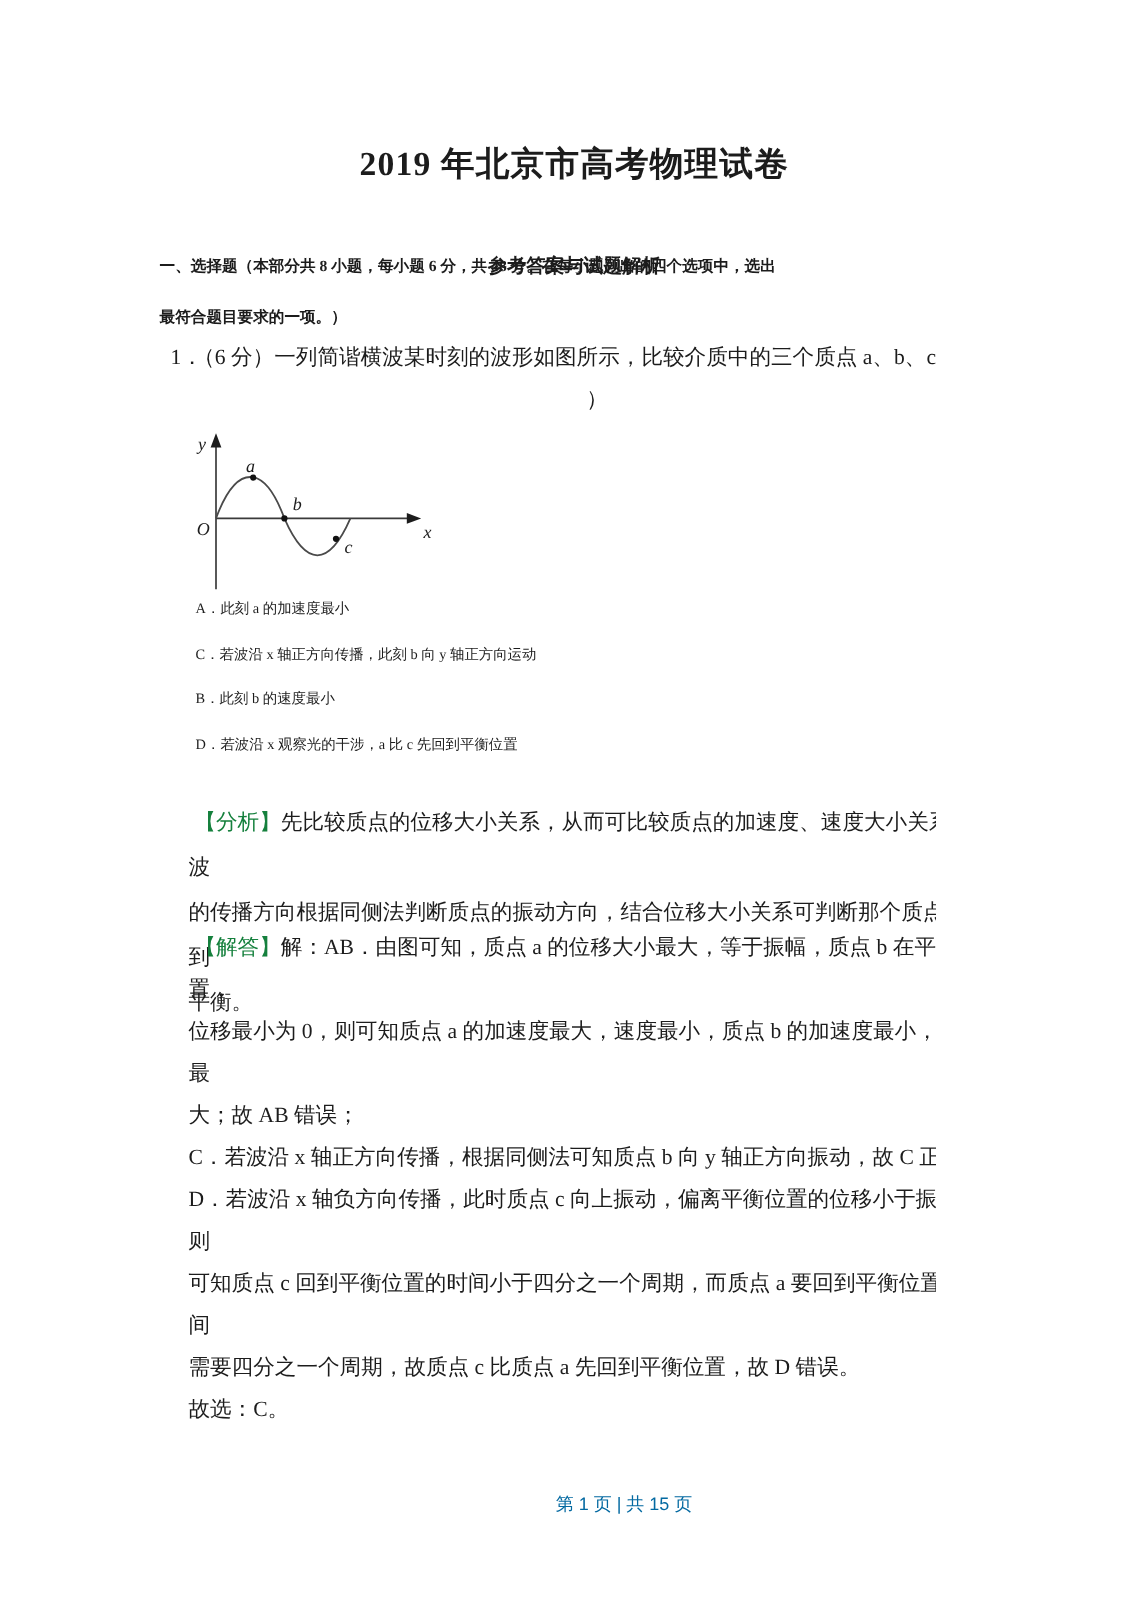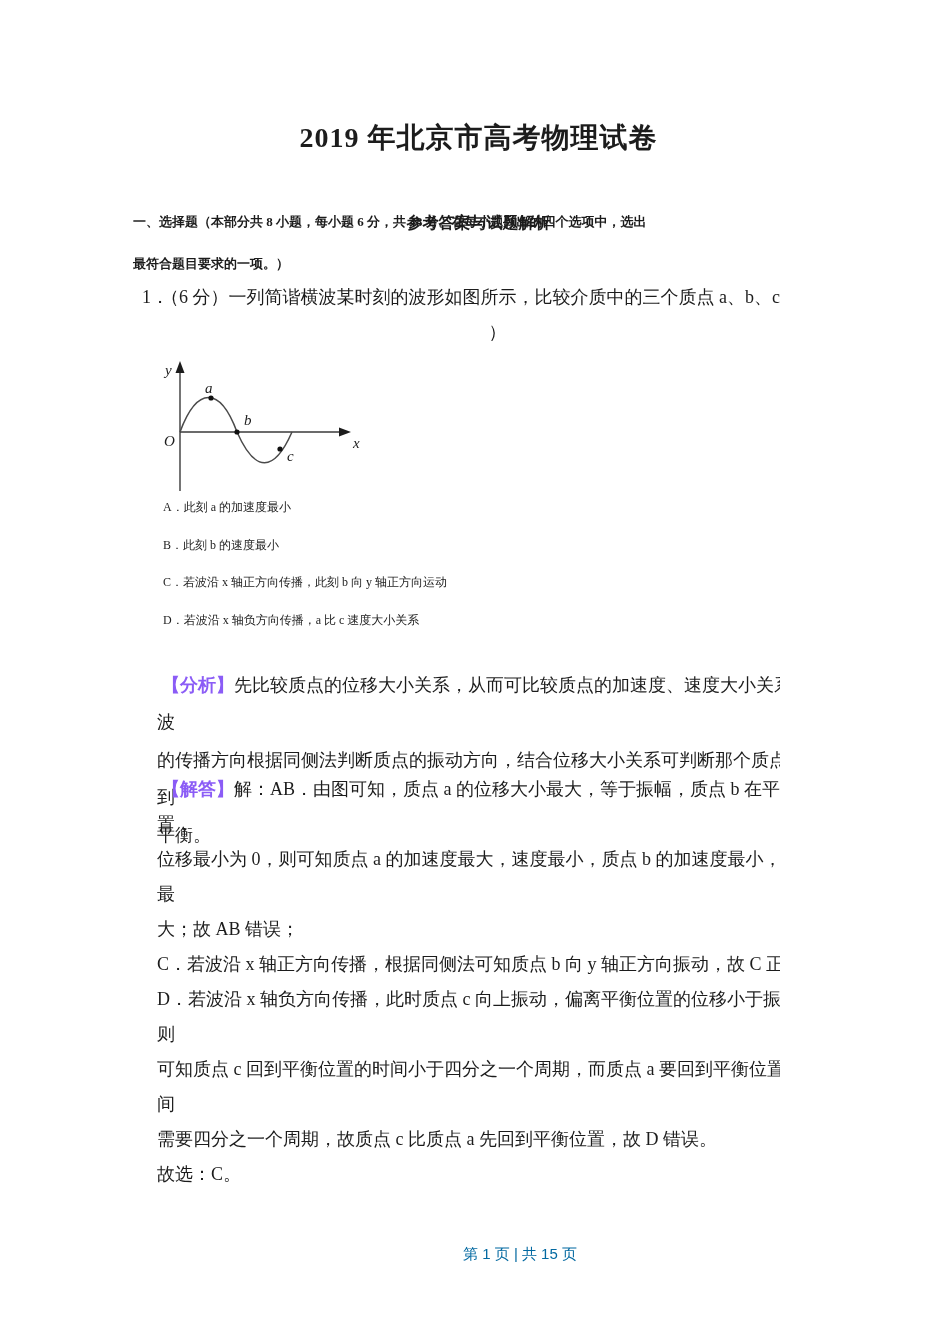--- a/index.html
+++ b/index.html
@@ -43,21 +43,21 @@
     font-size:12px;line-height:37.5px;
   }
   .para{
     left:157px;width:672px;
     font-size:18px;
     white-space:pre-line;
   }
   .analysis{top:629px;line-height:37.5px;}
   .solution{top:737px;line-height:35px;}
   .comment{top:1026px;line-height:37px;}
-  .tag{color:#8b5cf6;margin-left:5px;font-weight:bold;}
+  .tag{color:#15803d;margin-left:5px;}
   .footer{
     top:1244px;left:0;width:950px;
     text-align:center;
     font-family:"Liberation Sans","DejaVu Sans",sans-serif;
     font-size:15px;color:#0369a1;line-height:20px;padding-left:45px;
   }
   .axis-label{
     font-family:"Liberation Serif","DejaVu Serif",serif;
     font-style:italic;font-size:15px;fill:#1c1c1c;
   }
@@ -98,23 +98,23 @@
       <text x="191" y="92" class="axis-label">x</text>
       <text x="2" y="90" class="axis-label">O</text>
       <text x="43" y="37" class="axis-label">a</text>
       <text x="82" y="69" class="axis-label">b</text>
       <text x="125" y="105" class="axis-label">c</text>
     </svg>
   </div>
 
   <div class="abs options">
     <div>A．此刻 a 的加速度最小</div>
+    <div>C．若波沿 x 轴正方向传播，此刻 b 向 y 轴正方向运动</div>
     <div>B．此刻 b 的速度最小</div>
-    <div>C．若波沿 x 轴正方向传播，此刻 b 向 y 轴正方向运动</div>
-    <div>D．若波沿 x 轴负方向传播，a 比 c 速度大小关系</div>
+    <div>D．若波沿 x 观察光的干涉，a 比 c 先回到平衡位置</div>
   </div>
 
   <div class="abs para analysis">
     <span class="tag">【分析】</span><span>先比较质点的位移大小关系，从而可比较质点的加速度、速度大小关系；由波
 的传播方向根据同侧法判断质点的振动方向，结合位移大小关系可判断那个质点先回到
 平衡。</span>
   </div>
 
   <div class="abs para solution">
     <span class="tag">【解答】</span><span>解：AB．由图可知，质点 a 的位移大小最大，等于振幅，质点 b 在平衡位置，

